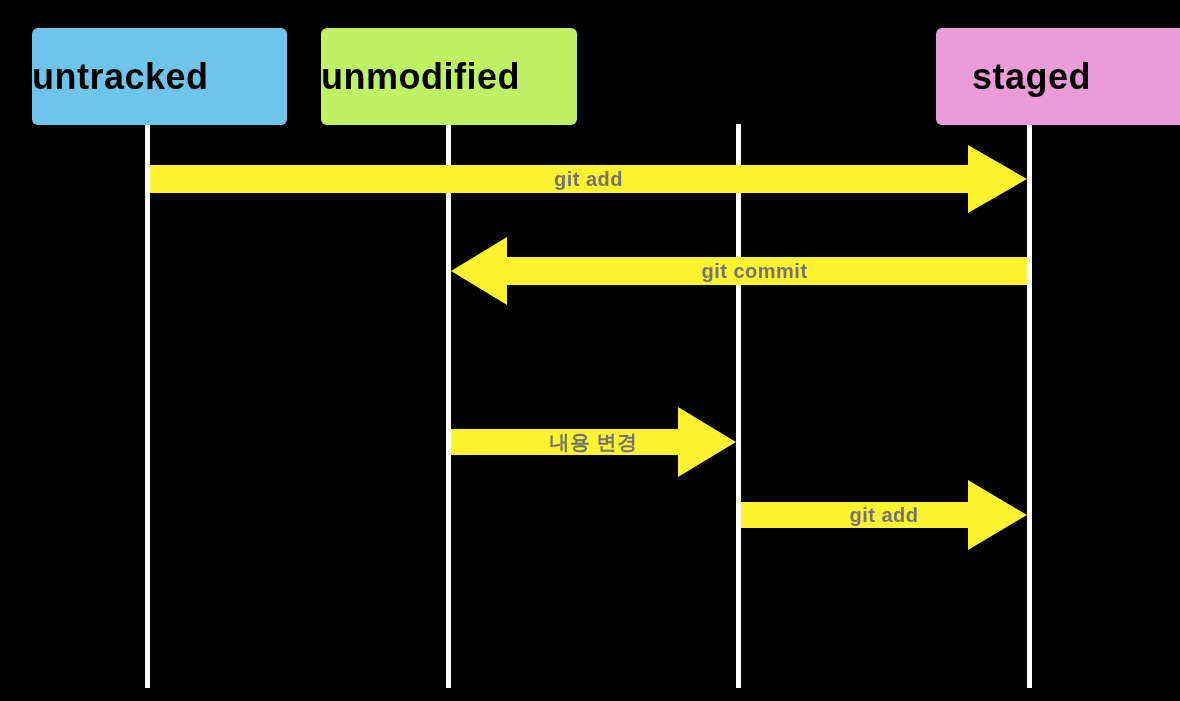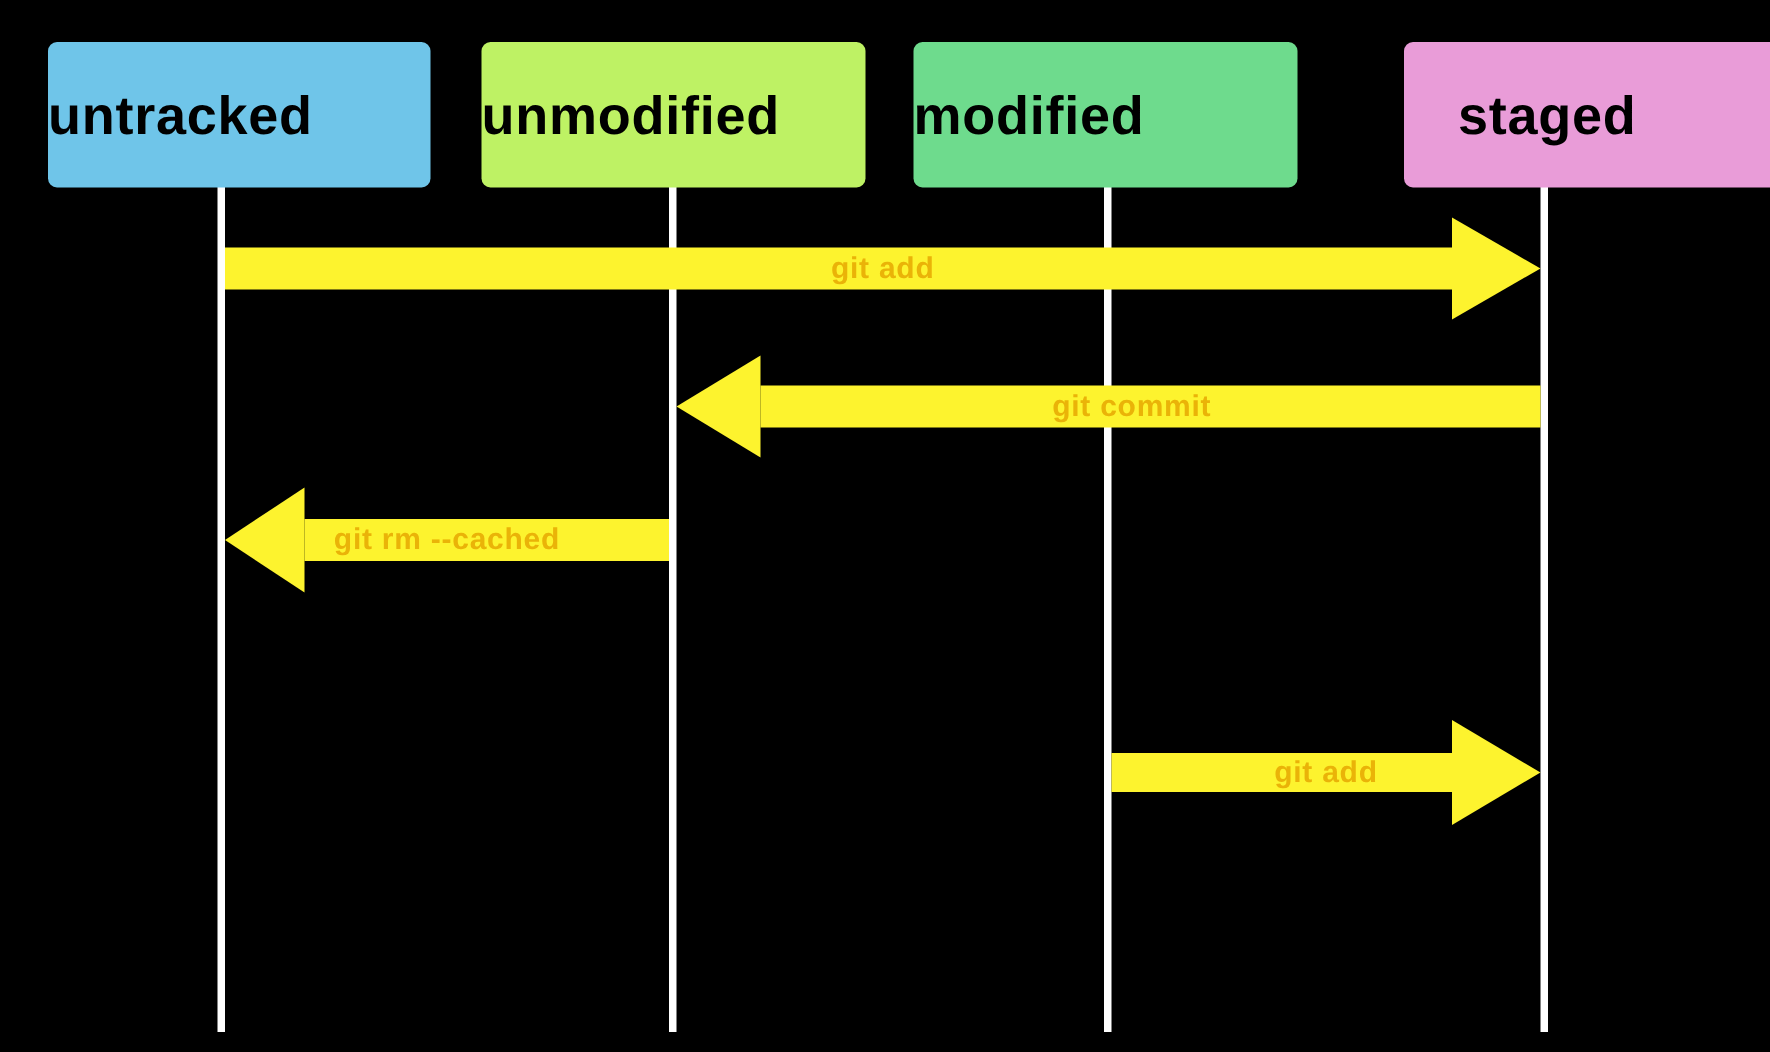--- a/index.html
+++ b/index.html
@@ -63,21 +63,21 @@
     border-color: transparent;
   }
   .arrow-label {
     position: absolute;
     left: 0; right: 0; top: 0; bottom: 0;
     display: flex;
     align-items: center;
     justify-content: center;
     font-weight: bold;
     font-size: 20px;
-    color: #eab308;
+    color: #737373;
     z-index: 2;
     letter-spacing: 0.5px;
   }
 
   
   .a1 { left: 150px; top: 145px; width: 877px; height: 68px; }
   .a1 .shaft { left: 0; top: 20px; width: 818px; height: 28px; }
   .a1 .head  { left: 818px; top: 0;
                border-top-width: 34px; border-bottom-width: 34px;
                border-left-width: 59px; border-right-width: 0;
@@ -119,23 +119,20 @@
 <body>
 
 <div class="stage" style="background-color: rgb(0, 0, 0);">
 
   <div class="state-box sb1" style="background-color: rgb(111, 197, 233);">
     <span class="state-label">untracked</span>
   </div>
   <div class="state-box sb2" style="background-color: #bef264;">
     <span class="state-label">unmodified</span>
   </div>
-  <div class="state-box sb3" style="background-color: rgb(110, 219, 141);">
-    <span class="state-label">modified</span>
-  </div>
   <div class="state-box sb4" style="background-color: rgb(233, 156, 216);">
     <span class="state-label">staged</span>
   </div>
 
   <div class="lifeline ll1" style="background-color: rgb(255, 255, 255);"></div>
   <div class="lifeline ll2" style="background-color: rgb(255, 255, 255);"></div>
   <div class="lifeline ll3" style="background-color: rgb(255, 255, 255);"></div>
   <div class="lifeline ll4" style="background-color: rgb(255, 255, 255);"></div>
 
   <div class="arrow a1">
@@ -143,26 +140,26 @@
     <div class="head" style="border-left-color: rgb(253, 243, 46);"></div>
     <span class="arrow-label">git add</span>
   </div>
 
   <div class="arrow a2">
     <div class="head" style="border-right-color: rgb(253, 243, 46);"></div>
     <div class="shaft" style="background-color: rgb(253, 243, 46);"></div>
     <span class="arrow-label">git commit</span>
   </div>
 
-  <div class="arrow a3">
-    <div class="head" style="border-right-color: rgb(253, 243, 46);"></div>
+
+  <div class="arrow a4">
     <div class="shaft" style="background-color: rgb(253, 243, 46);"></div>
-    <span class="arrow-label">git rm --cached</span>
+    <div class="head" style="border-left-color: rgb(253, 243, 46);"></div>
+    <span class="arrow-label">내용 변경</span>
   </div>
-
 
   <div class="arrow a5">
     <div class="shaft" style="background-color: rgb(253, 243, 46);"></div>
     <div class="head" style="border-left-color: rgb(253, 243, 46);"></div>
     <span class="arrow-label">git add</span>
   </div>
 
 </div>
 
 </body></html>

